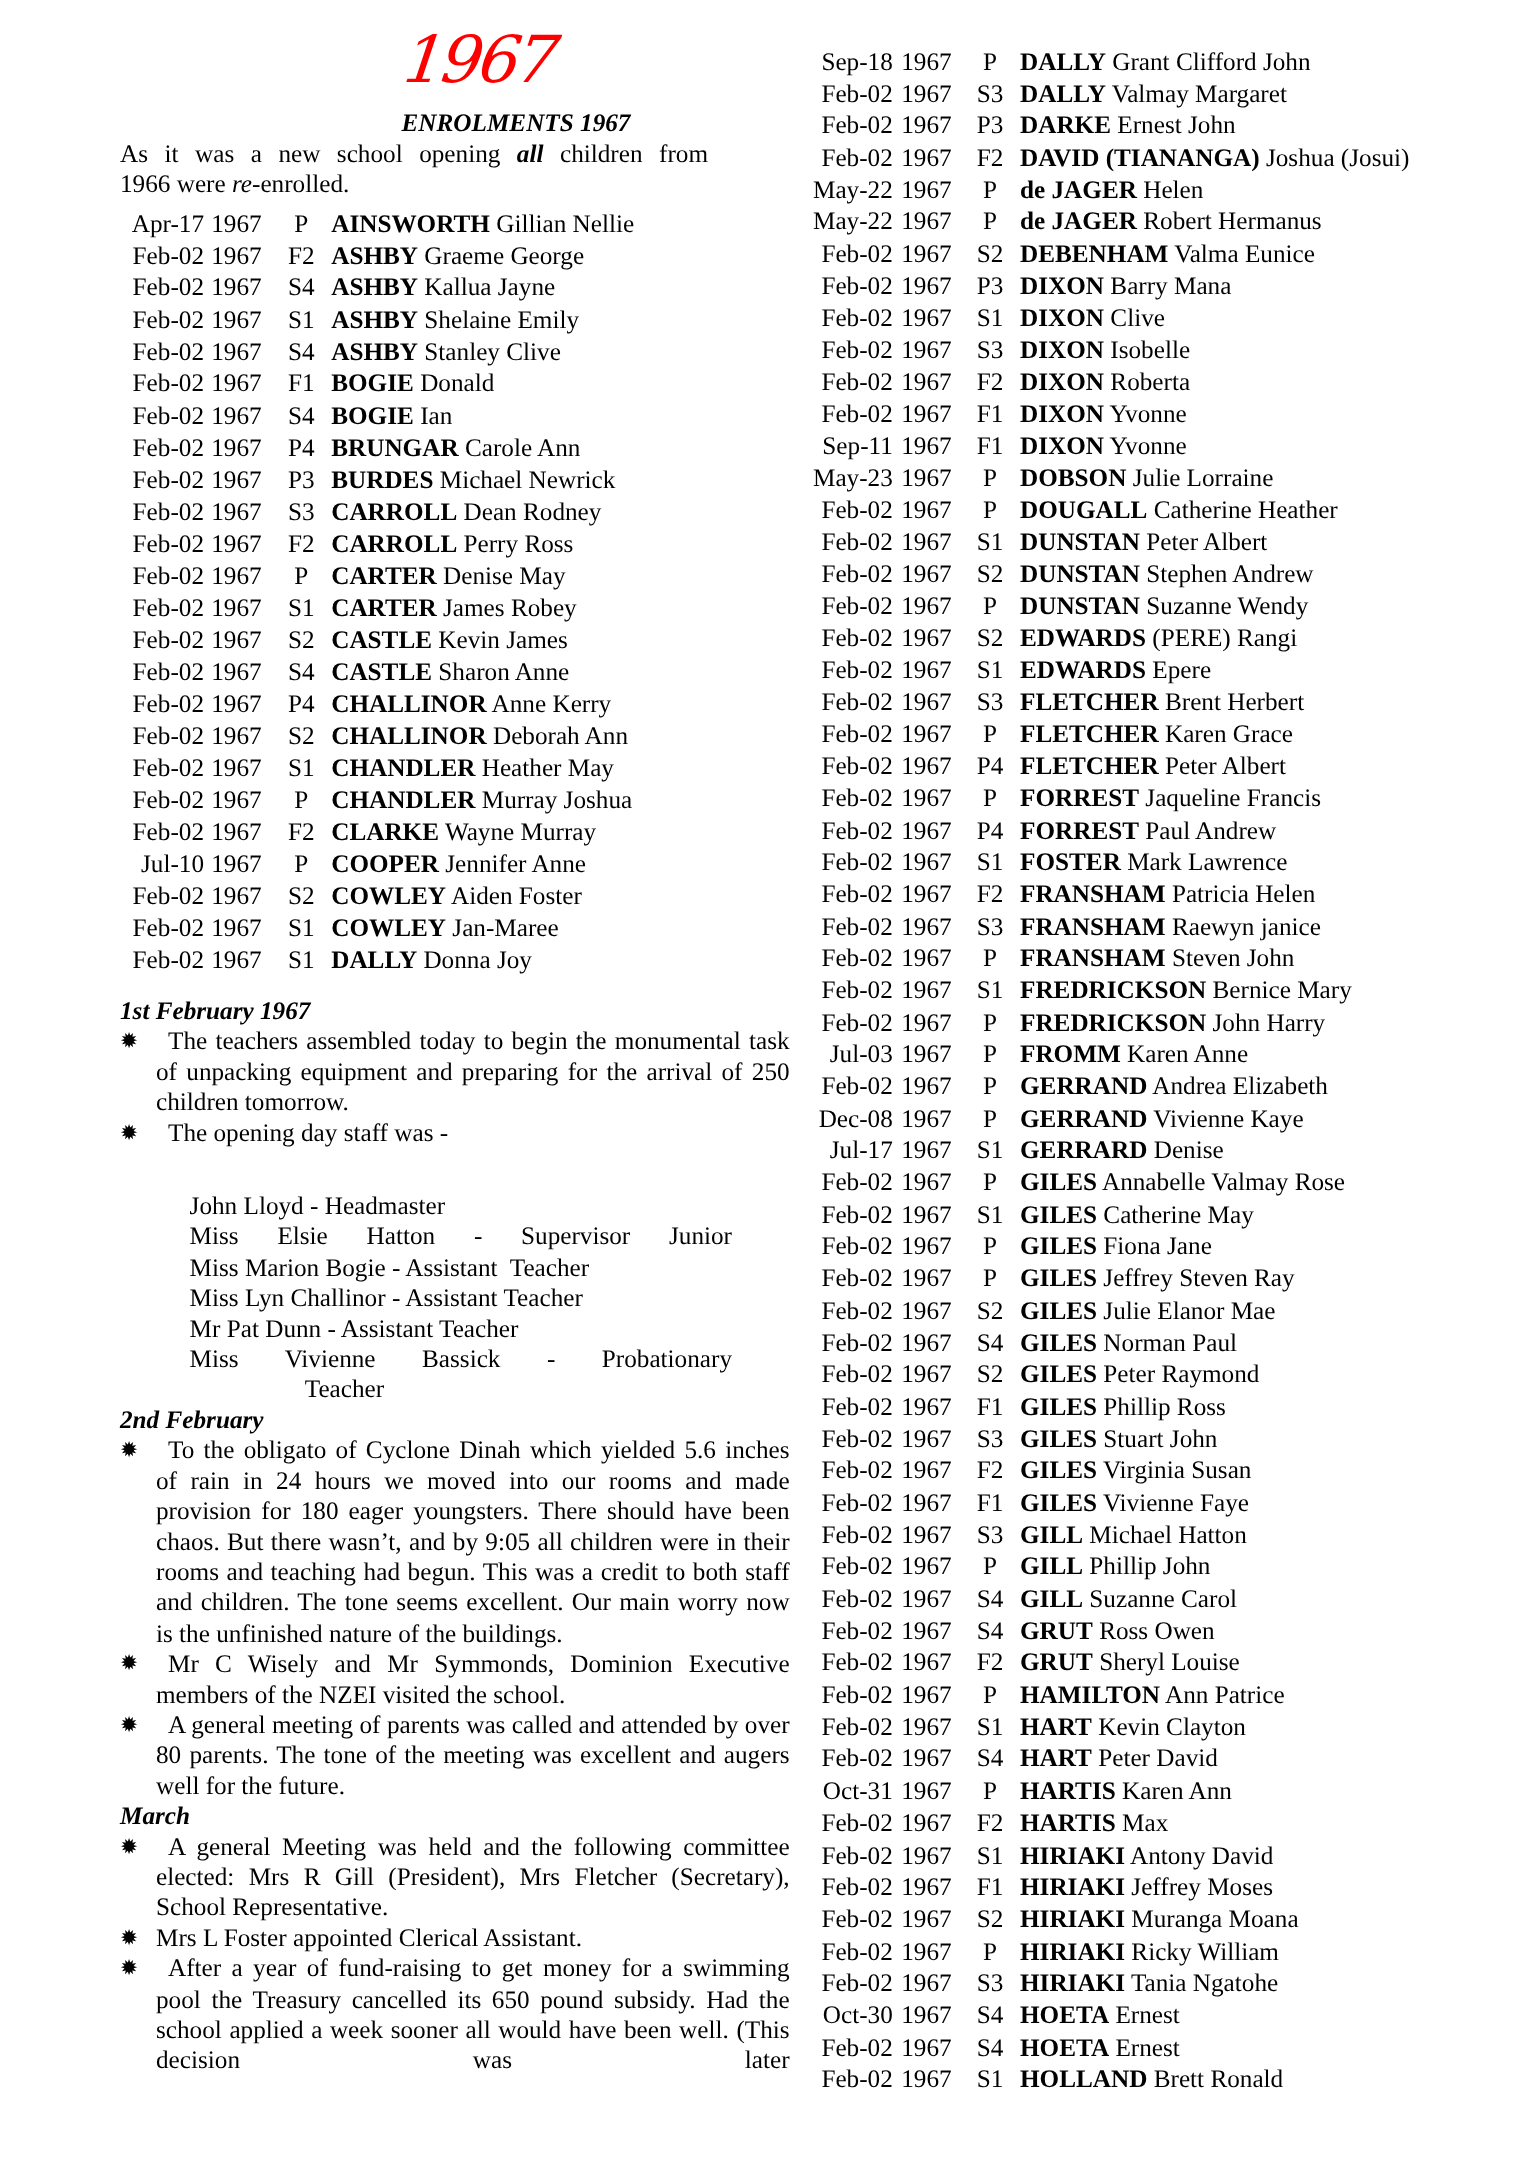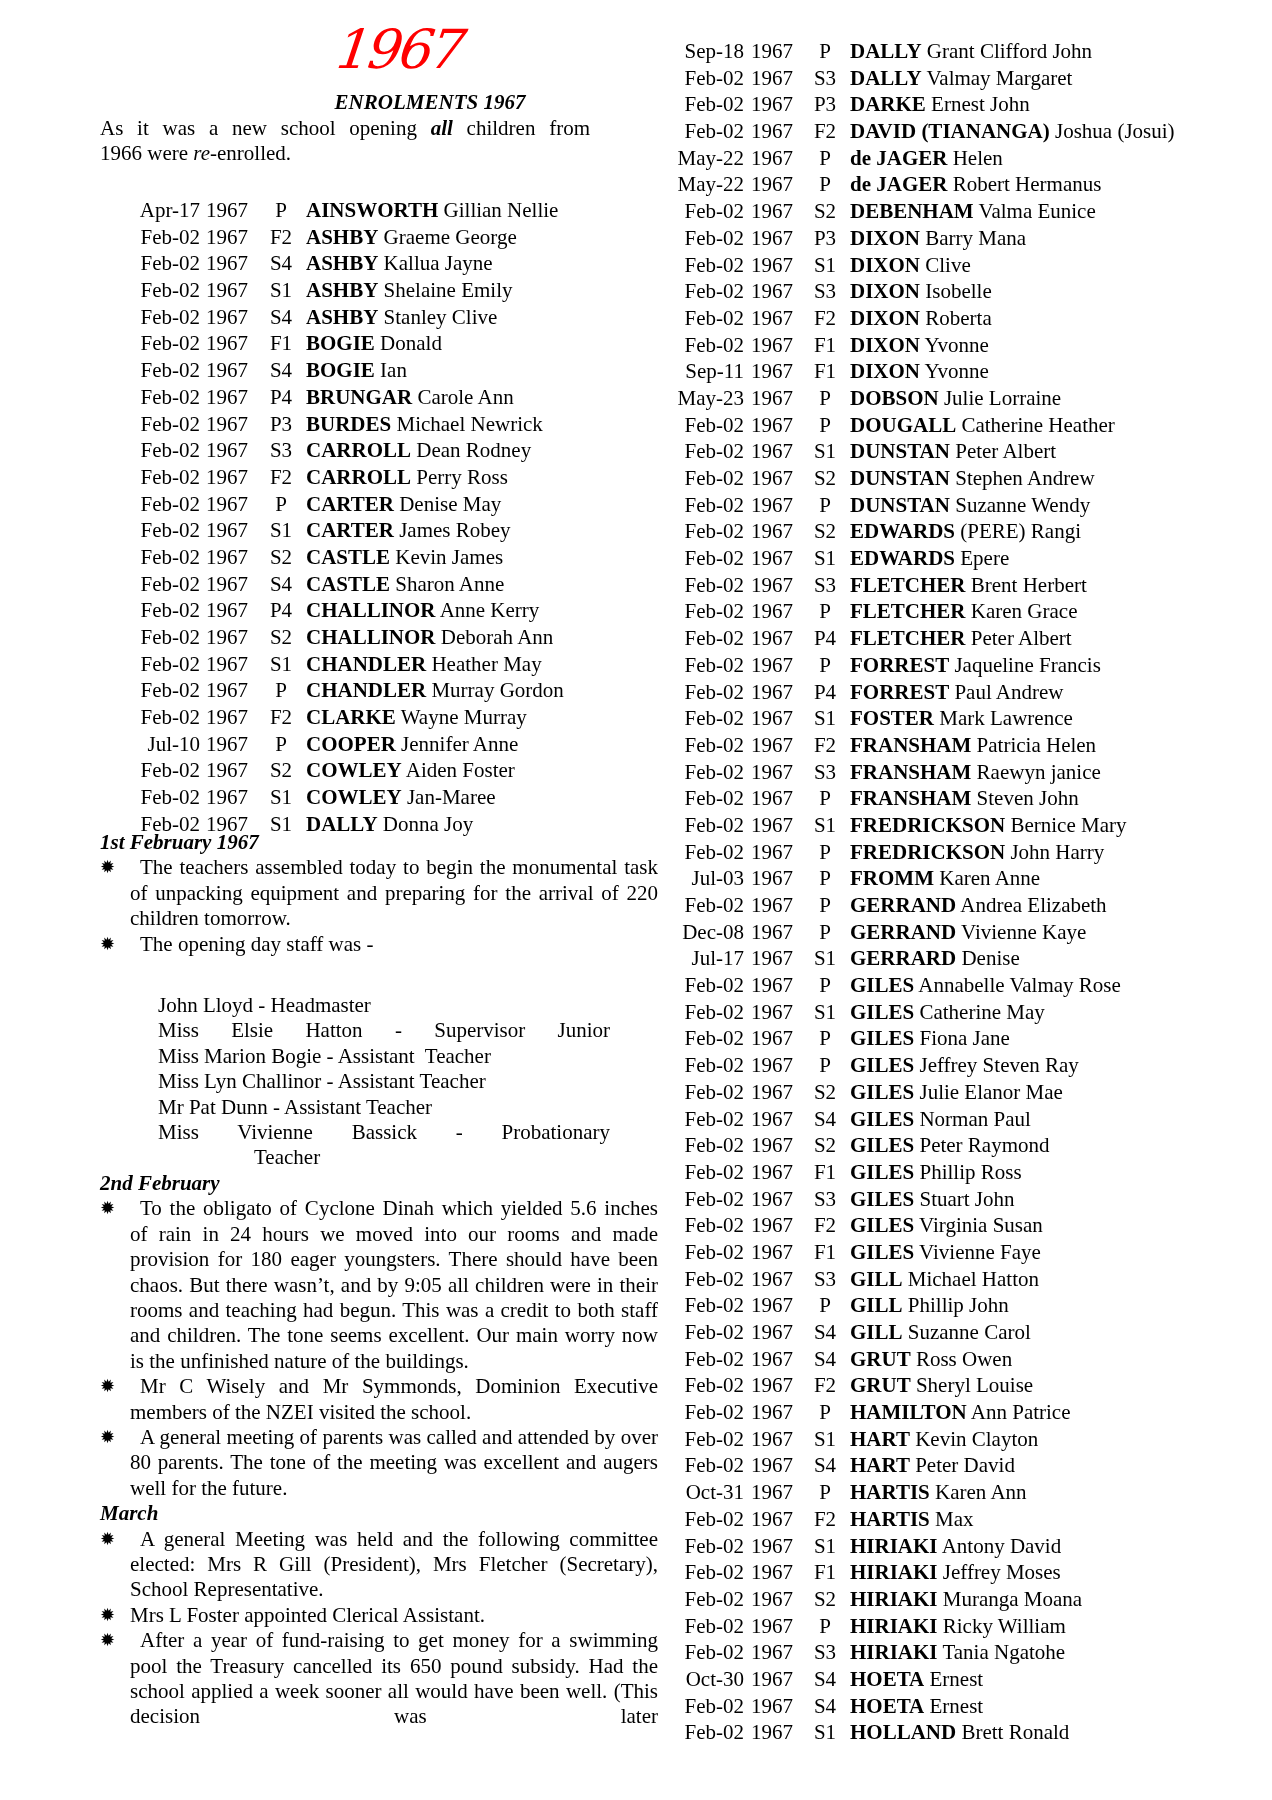--- a/index.html
+++ b/index.html
@@ -32,21 +32,21 @@
     .intro .line.j { text-align: justify; text-align-last: justify; }
 
     .roster { position: absolute; font-size: 21px; text-decoration: underline; }
     .roster .row { height: 26.7px; line-height: 26.7px; white-space: nowrap; position: relative; }
     .roster .date { position: absolute; text-align: right; }
     .roster .yr { position: absolute; }
     .roster .cls { position: absolute; text-align: center; }
     .roster .nm { position: absolute; }
     .roster .sur { font-weight: bold; }
 
-    #roster-left { left: 118px; top: 173px; width: 560px; margin-top: 24px; }
+    #roster-left { left: 88px; top: 173px; width: 560px; }
     #roster-left .date { left: 0; width: 82px; }
     #roster-left .yr { left: 88px; }
     #roster-left .cls { left: 146px; width: 34px; }
     #roster-left .nm { left: 188px; }
 
     #roster-right { left: 668px; top: 38px; width: 600px; }
     #roster-right .date { left: 0; width: 76px; }
     #roster-right .yr { left: 83px; }
     #roster-right .cls { left: 140px; width: 34px; }
     #roster-right .nm { left: 182px; }
@@ -184,21 +184,21 @@
       <div class="row">
         <span class="date">Feb-02</span>
         <span class="yr">1967</span>
         <span class="cls">S1</span>
         <span class="nm"><span class="sur">CHANDLER</span> <span>Heather May</span></span>
       </div>
       <div class="row">
         <span class="date">Feb-02</span>
         <span class="yr">1967</span>
         <span class="cls">P</span>
-        <span class="nm"><span class="sur">CHANDLER</span> <span>Murray Gordon</span></span>
+        <span class="nm"><span class="sur">CHANDLER</span> <span>Murray Joshua</span></span>
       </div>
       <div class="row">
         <span class="date">Feb-02</span>
         <span class="yr">1967</span>
         <span class="cls">F2</span>
         <span class="nm"><span class="sur">CLARKE</span> <span>Wayne Murray</span></span>
       </div>
       <div class="row">
         <span class="date">Jul-10</span>
         <span class="yr">1967</span>
@@ -610,21 +610,21 @@
         <span class="cls">S1</span>
         <span class="nm"><span class="sur">HOLLAND</span> <span>Brett Ronald</span></span>
       </div>
     </div>
 
   <div class="journal">
 
     <div class="sec-head">1st February 1967</div>
     <div class="bullet">
       <span class="sym">✹</span>
-      <span class="txt"><span class="first">The teachers assembled today to begin the monumental task of unpacking equipment and preparing for the arrival of 220 children tomorrow.</span></span>
+      <span class="txt"><span class="first">The teachers assembled today to begin the monumental task of unpacking equipment and preparing for the arrival of 250 children tomorrow.</span></span>
     </div>
     <div class="bullet">
       <span class="sym">✹</span>
       <span class="txt"><span class="first">The opening day staff was -</span></span>
     </div>
     <div class="staff">
       <span class="sline">John Lloyd - Headmaster</span>
       <span class="sline j">Miss Elsie Hatton - Supervisor Junior</span>
       <span class="sline" style="white-space:pre">Miss Marion Bogie - Assistant  Teacher</span>
       <span class="sline">Miss Lyn Challinor - Assistant Teacher</span>

